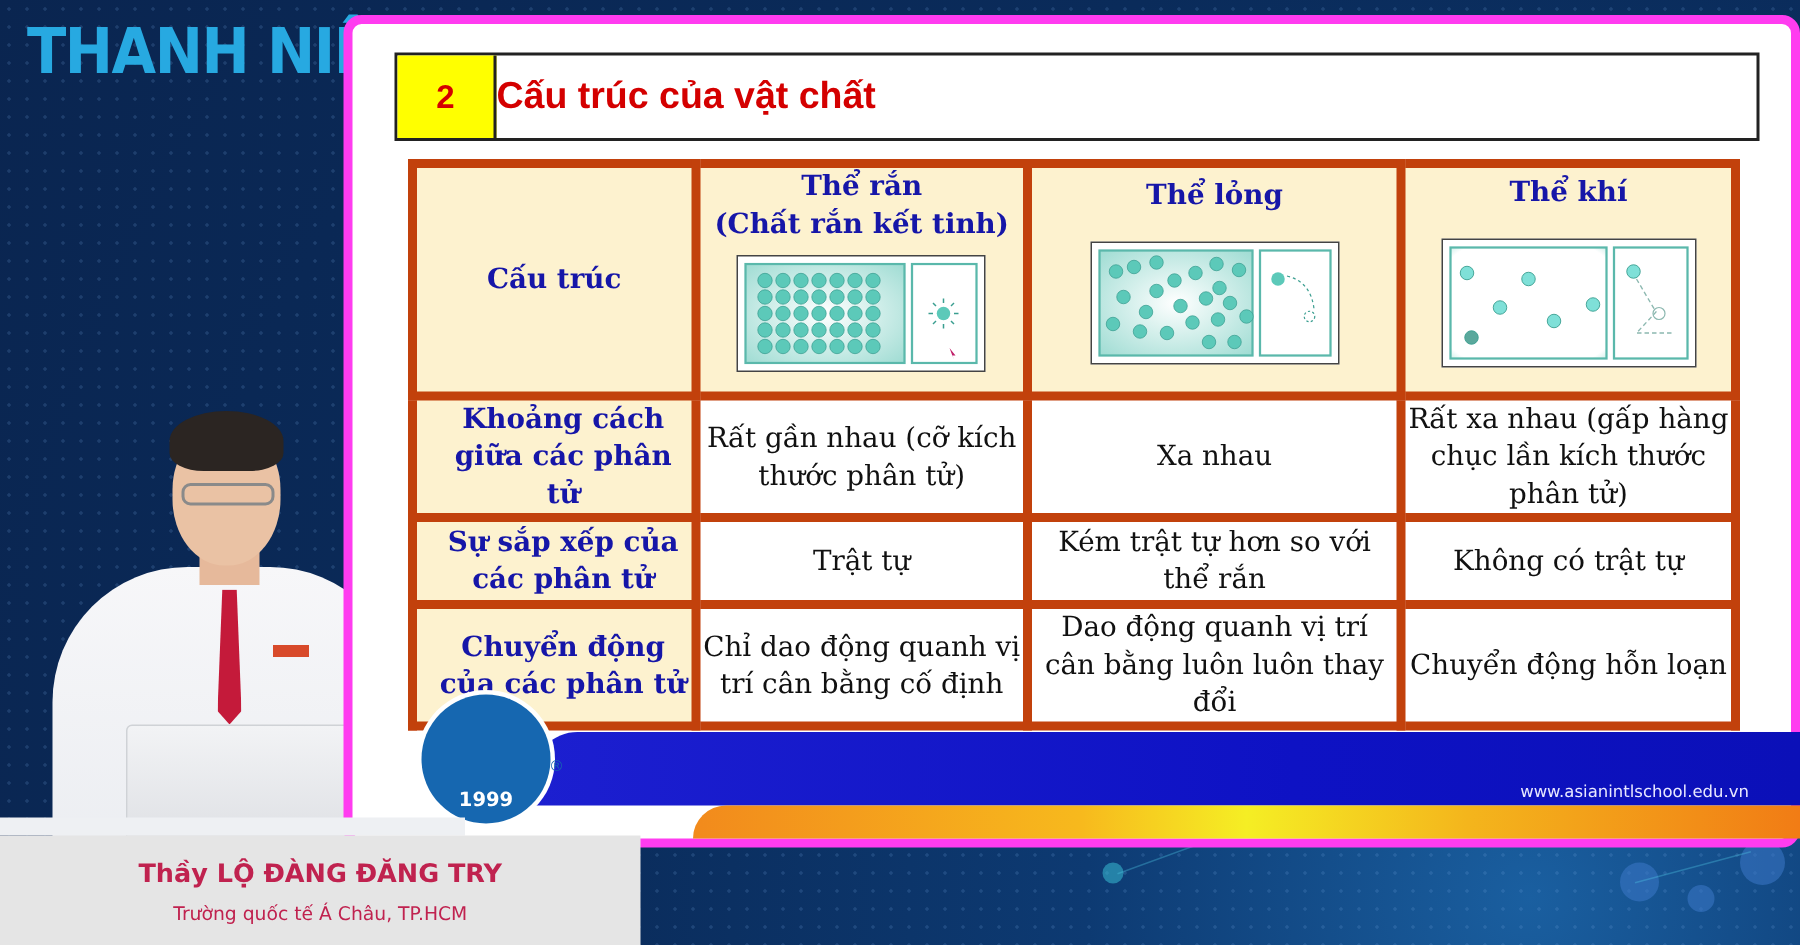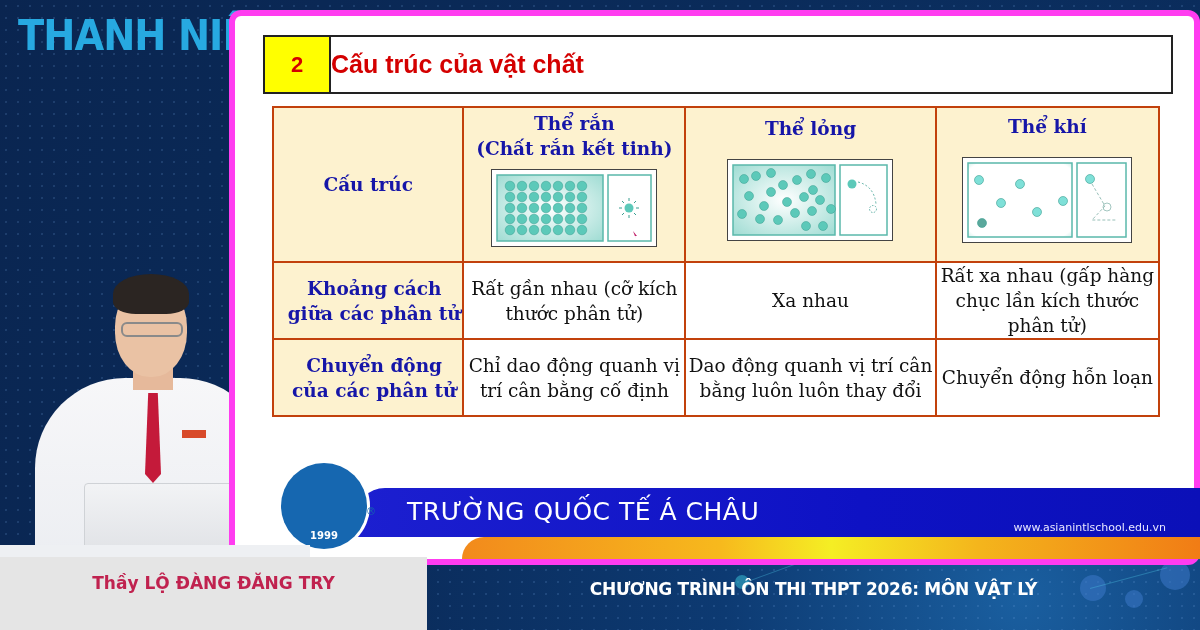--- a/index.html
+++ b/index.html
@@ -41,21 +41,21 @@
   .slide-title .txt {
     display: flex; align-items: center;
     color: #d40000; font-family: "Liberation Sans", sans-serif; font-weight: bold; font-size: 25px;
   }
   table.mat {
     position: absolute; left: 37px; top: 90px; width: 888px;
     border-collapse: collapse;
     font-family: "DejaVu Serif", serif;
   }
   table.mat td {
-    border: 2px solid #c2410c; text-align: center; vertical-align: middle;
+    border: 6px solid #c2410c; text-align: center; vertical-align: middle;
     font-size: 18.5px; line-height: 25px; color: #111;
   }
   table.mat .hdr { background: #fdf2cf; color: #1616a8; font-weight: bold; }
   table.mat .rowh { background: #fdf2cf; color: #1616a8; font-weight: bold; padding-left: 12px; }
   table.mat .cell { background: #fff; }
   .r0 td { height: 155px; }
   .r1 td { height: 75px; }
   .r2 td { height: 58px; }
   .r3 td { height: 77px; }
   .c0 { width: 205px; }
@@ -88,21 +88,21 @@
     background: linear-gradient(90deg, #f28a1c 0%, #f7b91d 35%, #f5ee24 50%, #f4b51c 70%, #f17c15 100%);
     border-top-left-radius: 22px;
   }
   
   .seal {
     position: absolute; left: 278px; top: 460px; width: 92px; height: 92px; border-radius: 50%;
     background: #fff; display: flex; align-items: center; justify-content: center;
   }
   .seal-inner {
     width: 86px; height: 86px; border-radius: 50%; background: #1667b0; color: #fff;
-    font-family: "DejaVu Sans", sans-serif; font-size: 10px; font-weight: bold;
+    font-family: "DejaVu Sans", sans-serif; font-size: 13px; font-weight: bold;
     display: flex; align-items: flex-end; justify-content: center; padding-bottom: 8px;
   }
   .registered { position: absolute; left: 366px; top: 506px; color: #1667b0; font-size: 10px; font-family: "DejaVu Sans", sans-serif; }
 
   
   .presenter {
     position: absolute; left: 0; top: 260px; width: 330px; height: 300px; overflow: hidden;
   }
   .person-shirt {
     position: absolute; left: 35px; top: 118px; width: 235px; height: 182px;
@@ -319,42 +319,47 @@
         </span>
       </td>
     </tr>
 
     <tr class="r1">
       <td class="rowh">Khoảng cách giữa các phân tử</td>
       <td class="cell">Rất gần nhau (cỡ kích thước phân tử)</td>
       <td class="cell">Xa nhau</td>
       <td class="cell">Rất xa nhau (gấp hàng chục lần kích thước phân tử)</td>
     </tr>
+    <tr class="r2">
+      <td class="rowh">Sự sắp xếp của các phân tử</td>
+      <td class="cell">Trật tự</td>
+      <td class="cell">Kém trật tự hơn so với thể rắn</td>
+      <td class="cell">Không có trật tự</td>
+    </tr>
     <tr class="r3">
       <td class="rowh">Chuyển động của các phân tử</td>
       <td class="cell">Chỉ dao động quanh vị trí cân bằng cố định</td>
       <td class="cell">Dao động quanh vị trí cân bằng luôn luôn thay đổi</td>
       <td class="cell">Chuyển động hỗn loạn</td>
     </tr>
   </tbody>
     </table>
 </div>
 
 <div class="banner">
-  <span class="name">TRƯỜNG QUỐC TẾ Á CHÂU</span>
   <span class="url">www.asianintlschool.edu.vn</span>
 </div>
 <div class="orange-bar"></div>
 <div class="seal">
   <div class="seal-inner">
     <span>1999</span>
   </div>
 </div>
 <span class="registered">®</span>
 
 <div class="desk"></div>
 
 <div class="name-card">
   <div class="teacher">Thầy LỘ ĐÀNG ĐĂNG TRY</div>
+  <div class="school">Trường quốc tế Á Châu, TP.HCM</div>
 </div>
 <div class="program">
-  <div>CHƯƠNG TRÌNH ÔN THI THPT 2026: MÔN VẬT LÝ</div>
 </div>
 
 </body></html>

